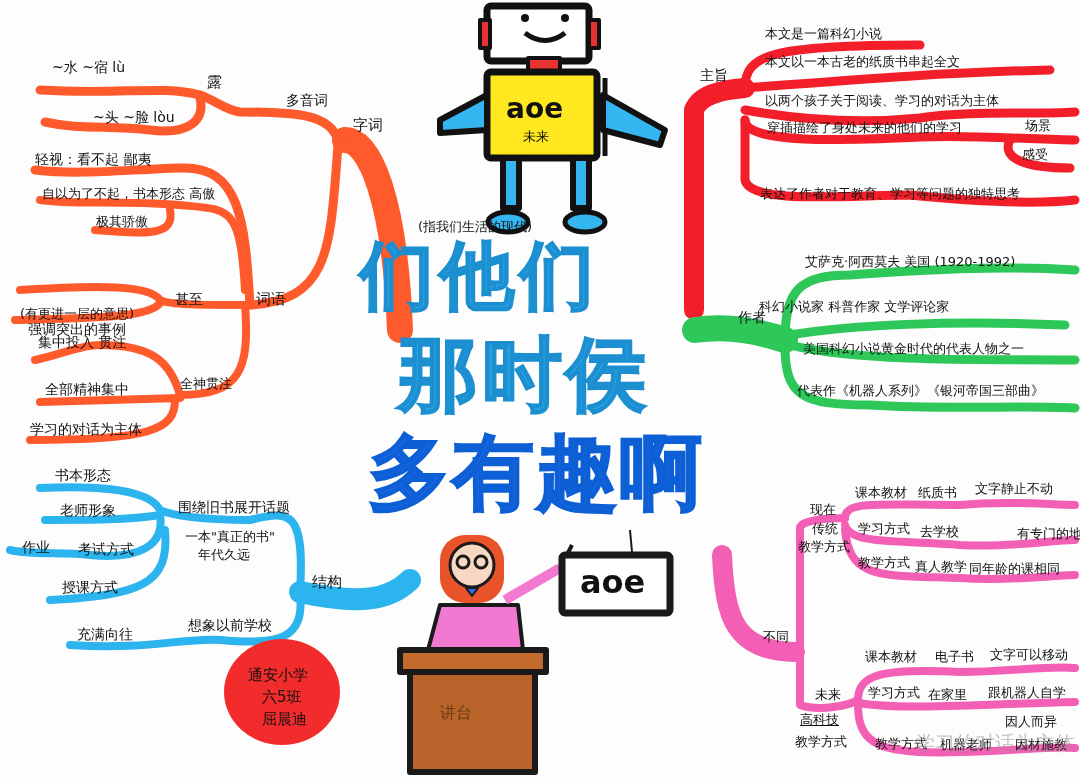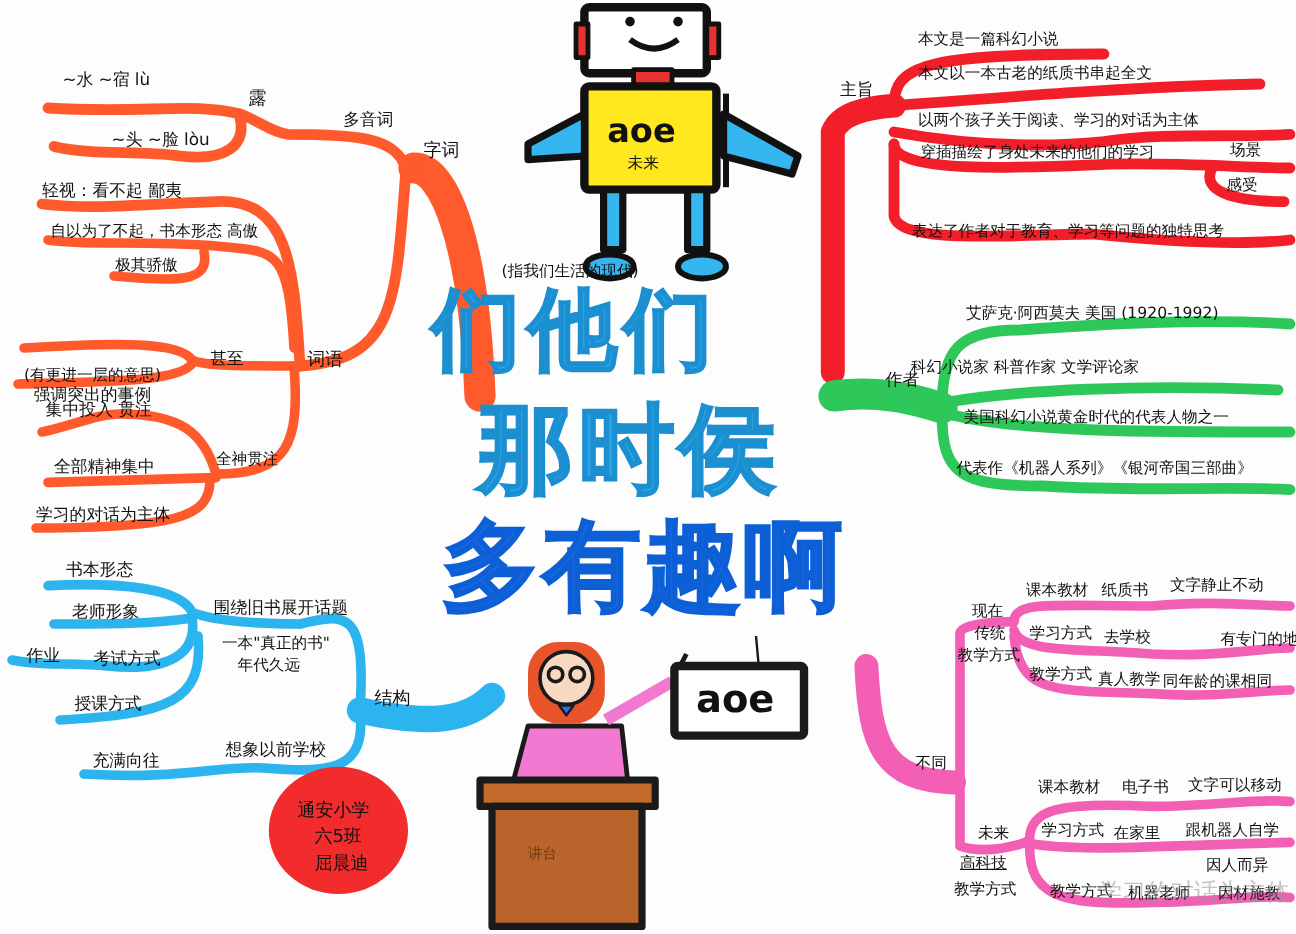--- a/index.html
+++ b/index.html
@@ -121,21 +121,21 @@
 
 <div class="title-line" style="left:360px; top:238px; font-size:74px; color:#29a3e6; -webkit-text-stroke:2px #1b8fd0; letter-spacing:6px;">们他们</div>
 <div class="title-line" style="left:398px; top:335px; font-size:80px; color:#29a3e6; -webkit-text-stroke:2px #1b8fd0; letter-spacing:4px;">那时侯</div>
 <div class="title-line" style="left:368px; top:432px; font-size:82px; color:#1a66e0; letter-spacing:2px;">多有趣啊</div>
 <div class="lbl s13" style="left:418px; top:220px;">(指我们生活的现代)</div>
 
 <div class="lbl" style="left:506px; top:95px; font-size:28px; font-weight:bold;">aoe</div>
 <div class="lbl s13" style="left:523px; top:130px;">未来</div>
 
 <div class="lbl" style="left:580px; top:566px; font-size:32px; font-weight:bold;">aoe</div>
-<div class="lbl" style="left:440px; top:705px; font-size:12px; color:#6b3a14;">讲台</div>
+<div class="lbl" style="left:440px; top:705px; font-size:16px; color:#6b3a14;">讲台</div>
 
 <div class="lbl s15" style="left:248px; top:668px;">通安小学</div>
 <div class="lbl s15" style="left:262px; top:690px;">六5班</div>
 <div class="lbl s15" style="left:262px; top:712px;">屈晨迪</div>
 
 <div class="lbl s15" style="left:353px; top:118px;">字词</div>
 <div class="lbl s14" style="left:252px; top:93px;margin-left:34px;">多音词</div>
 <div class="lbl s15" style="left:207px; top:75px;">露</div>
 <div class="lbl s14" style="left:52px; top:60px;">~水 ~宿 lù</div>
 <div class="lbl s14" style="left:52px; top:110px;margin-left:41px;">~头 ~脸 lòu</div>

